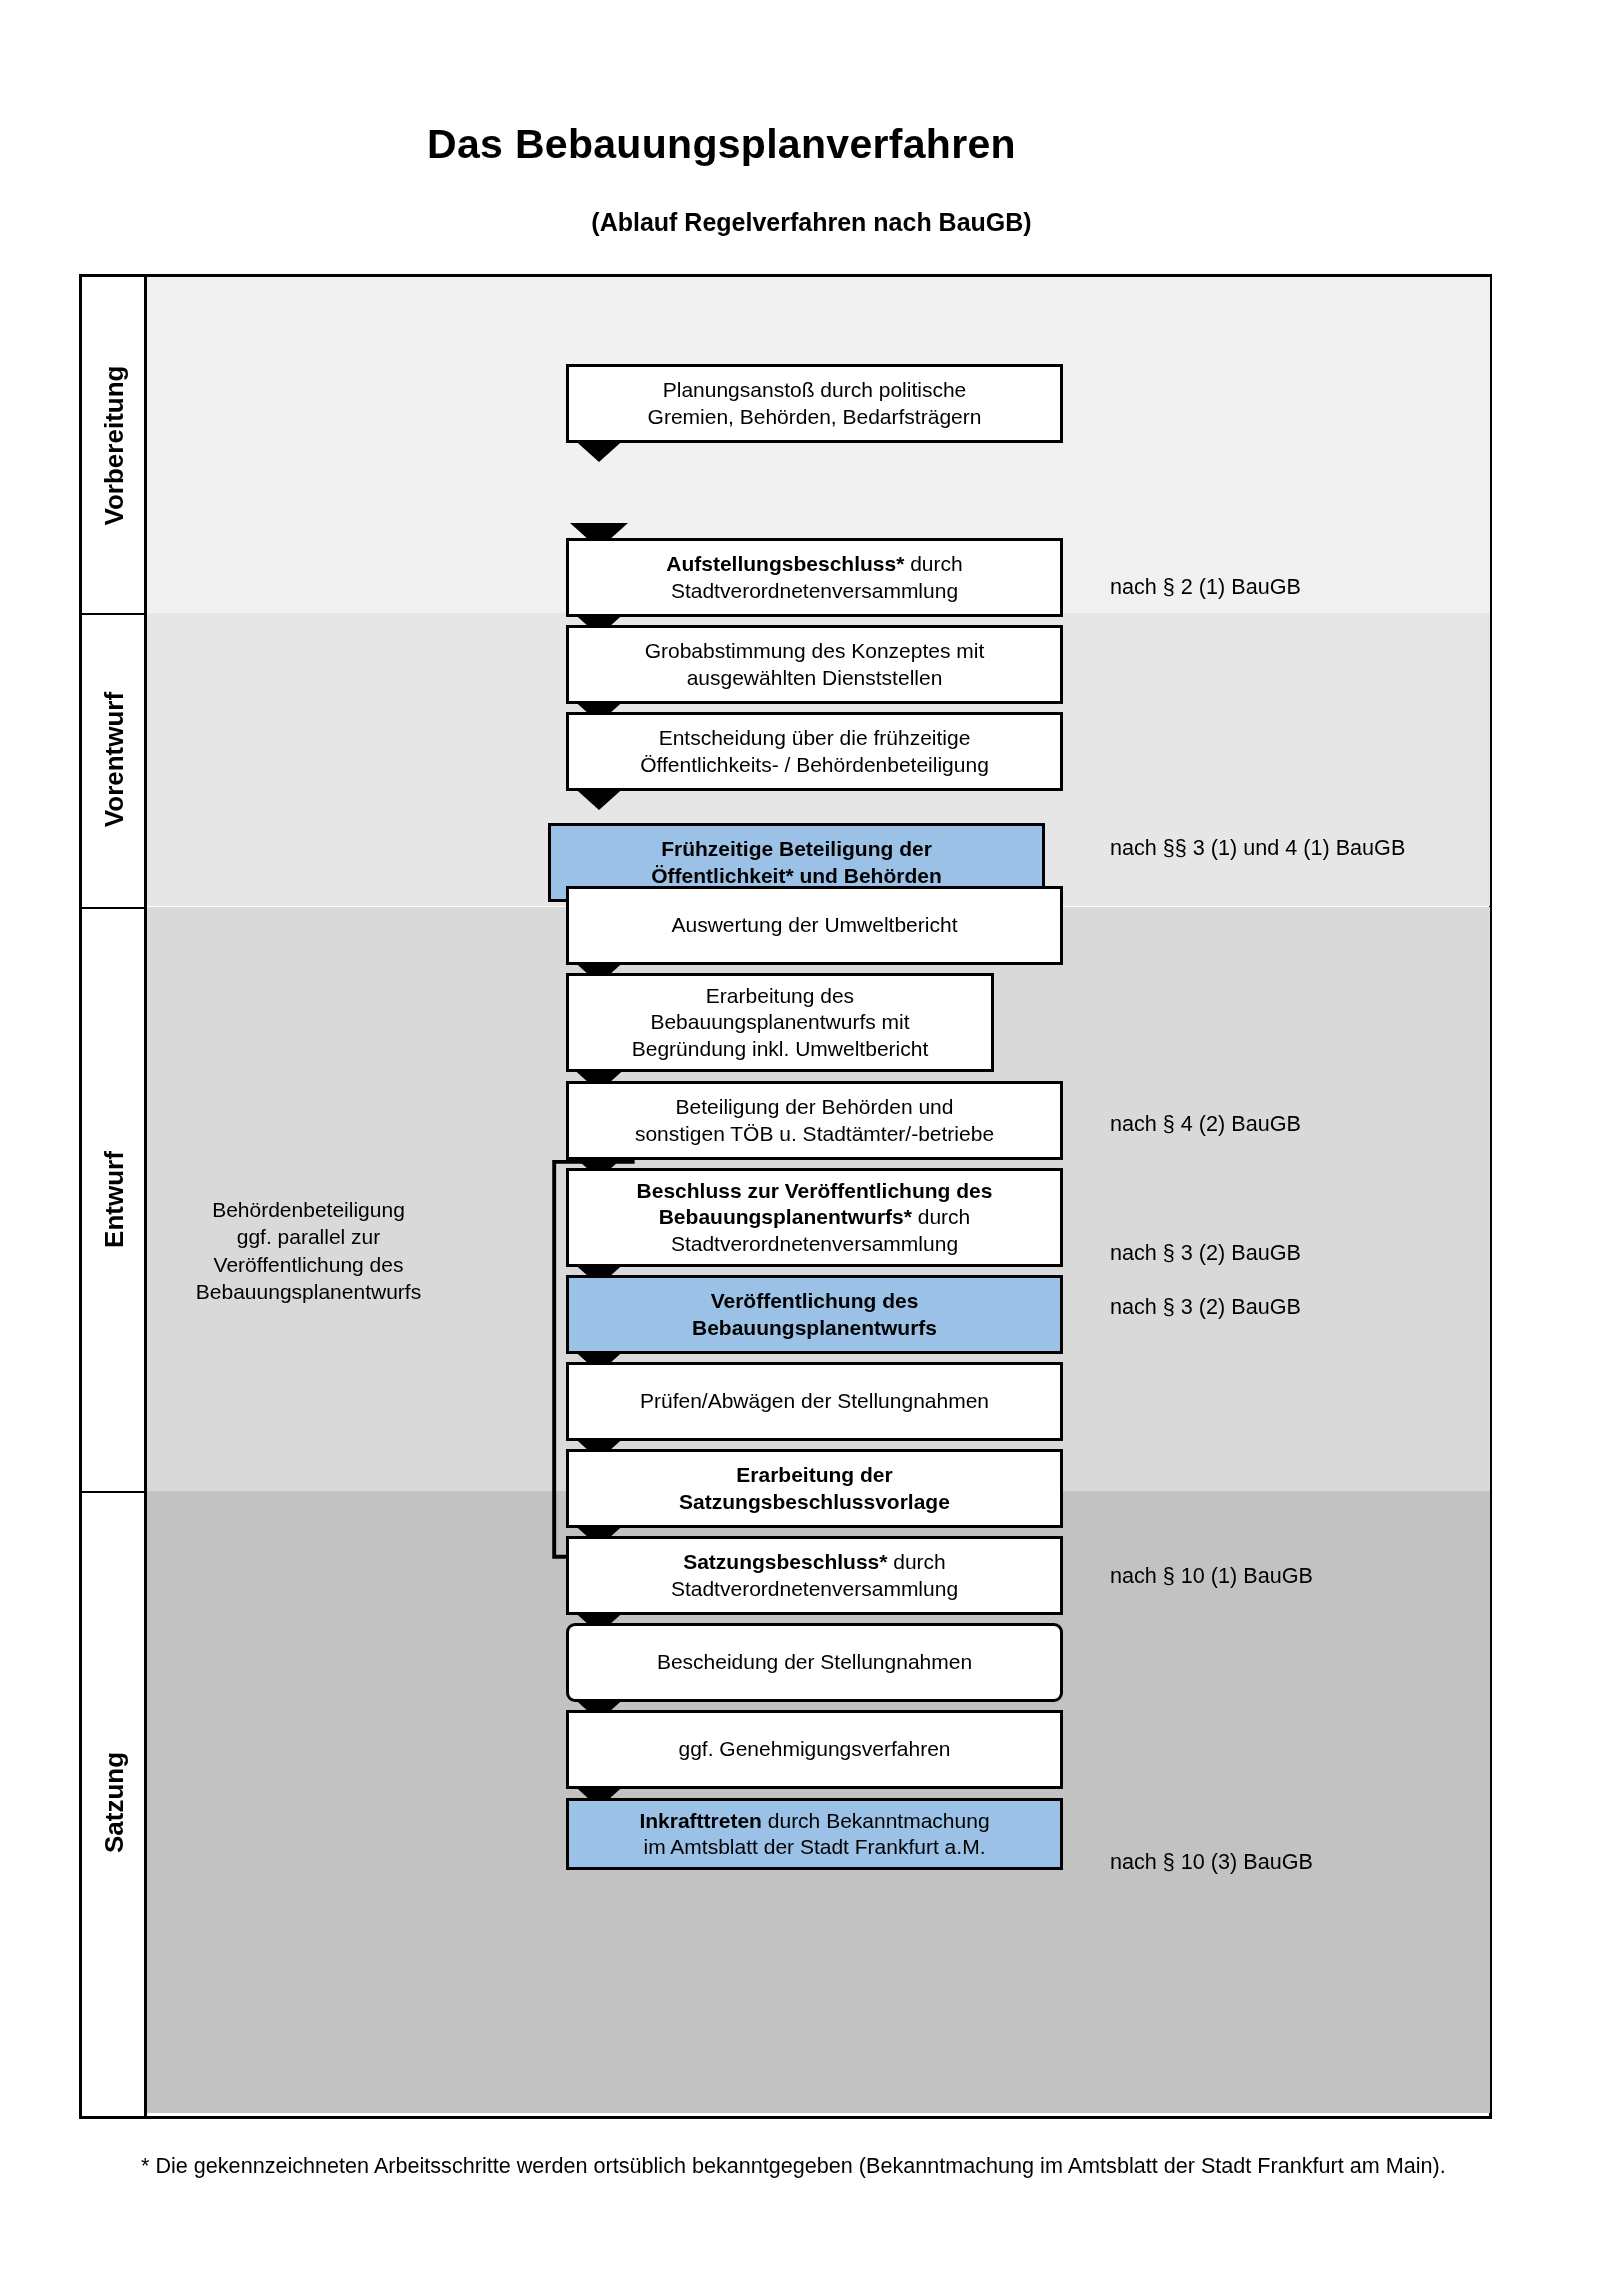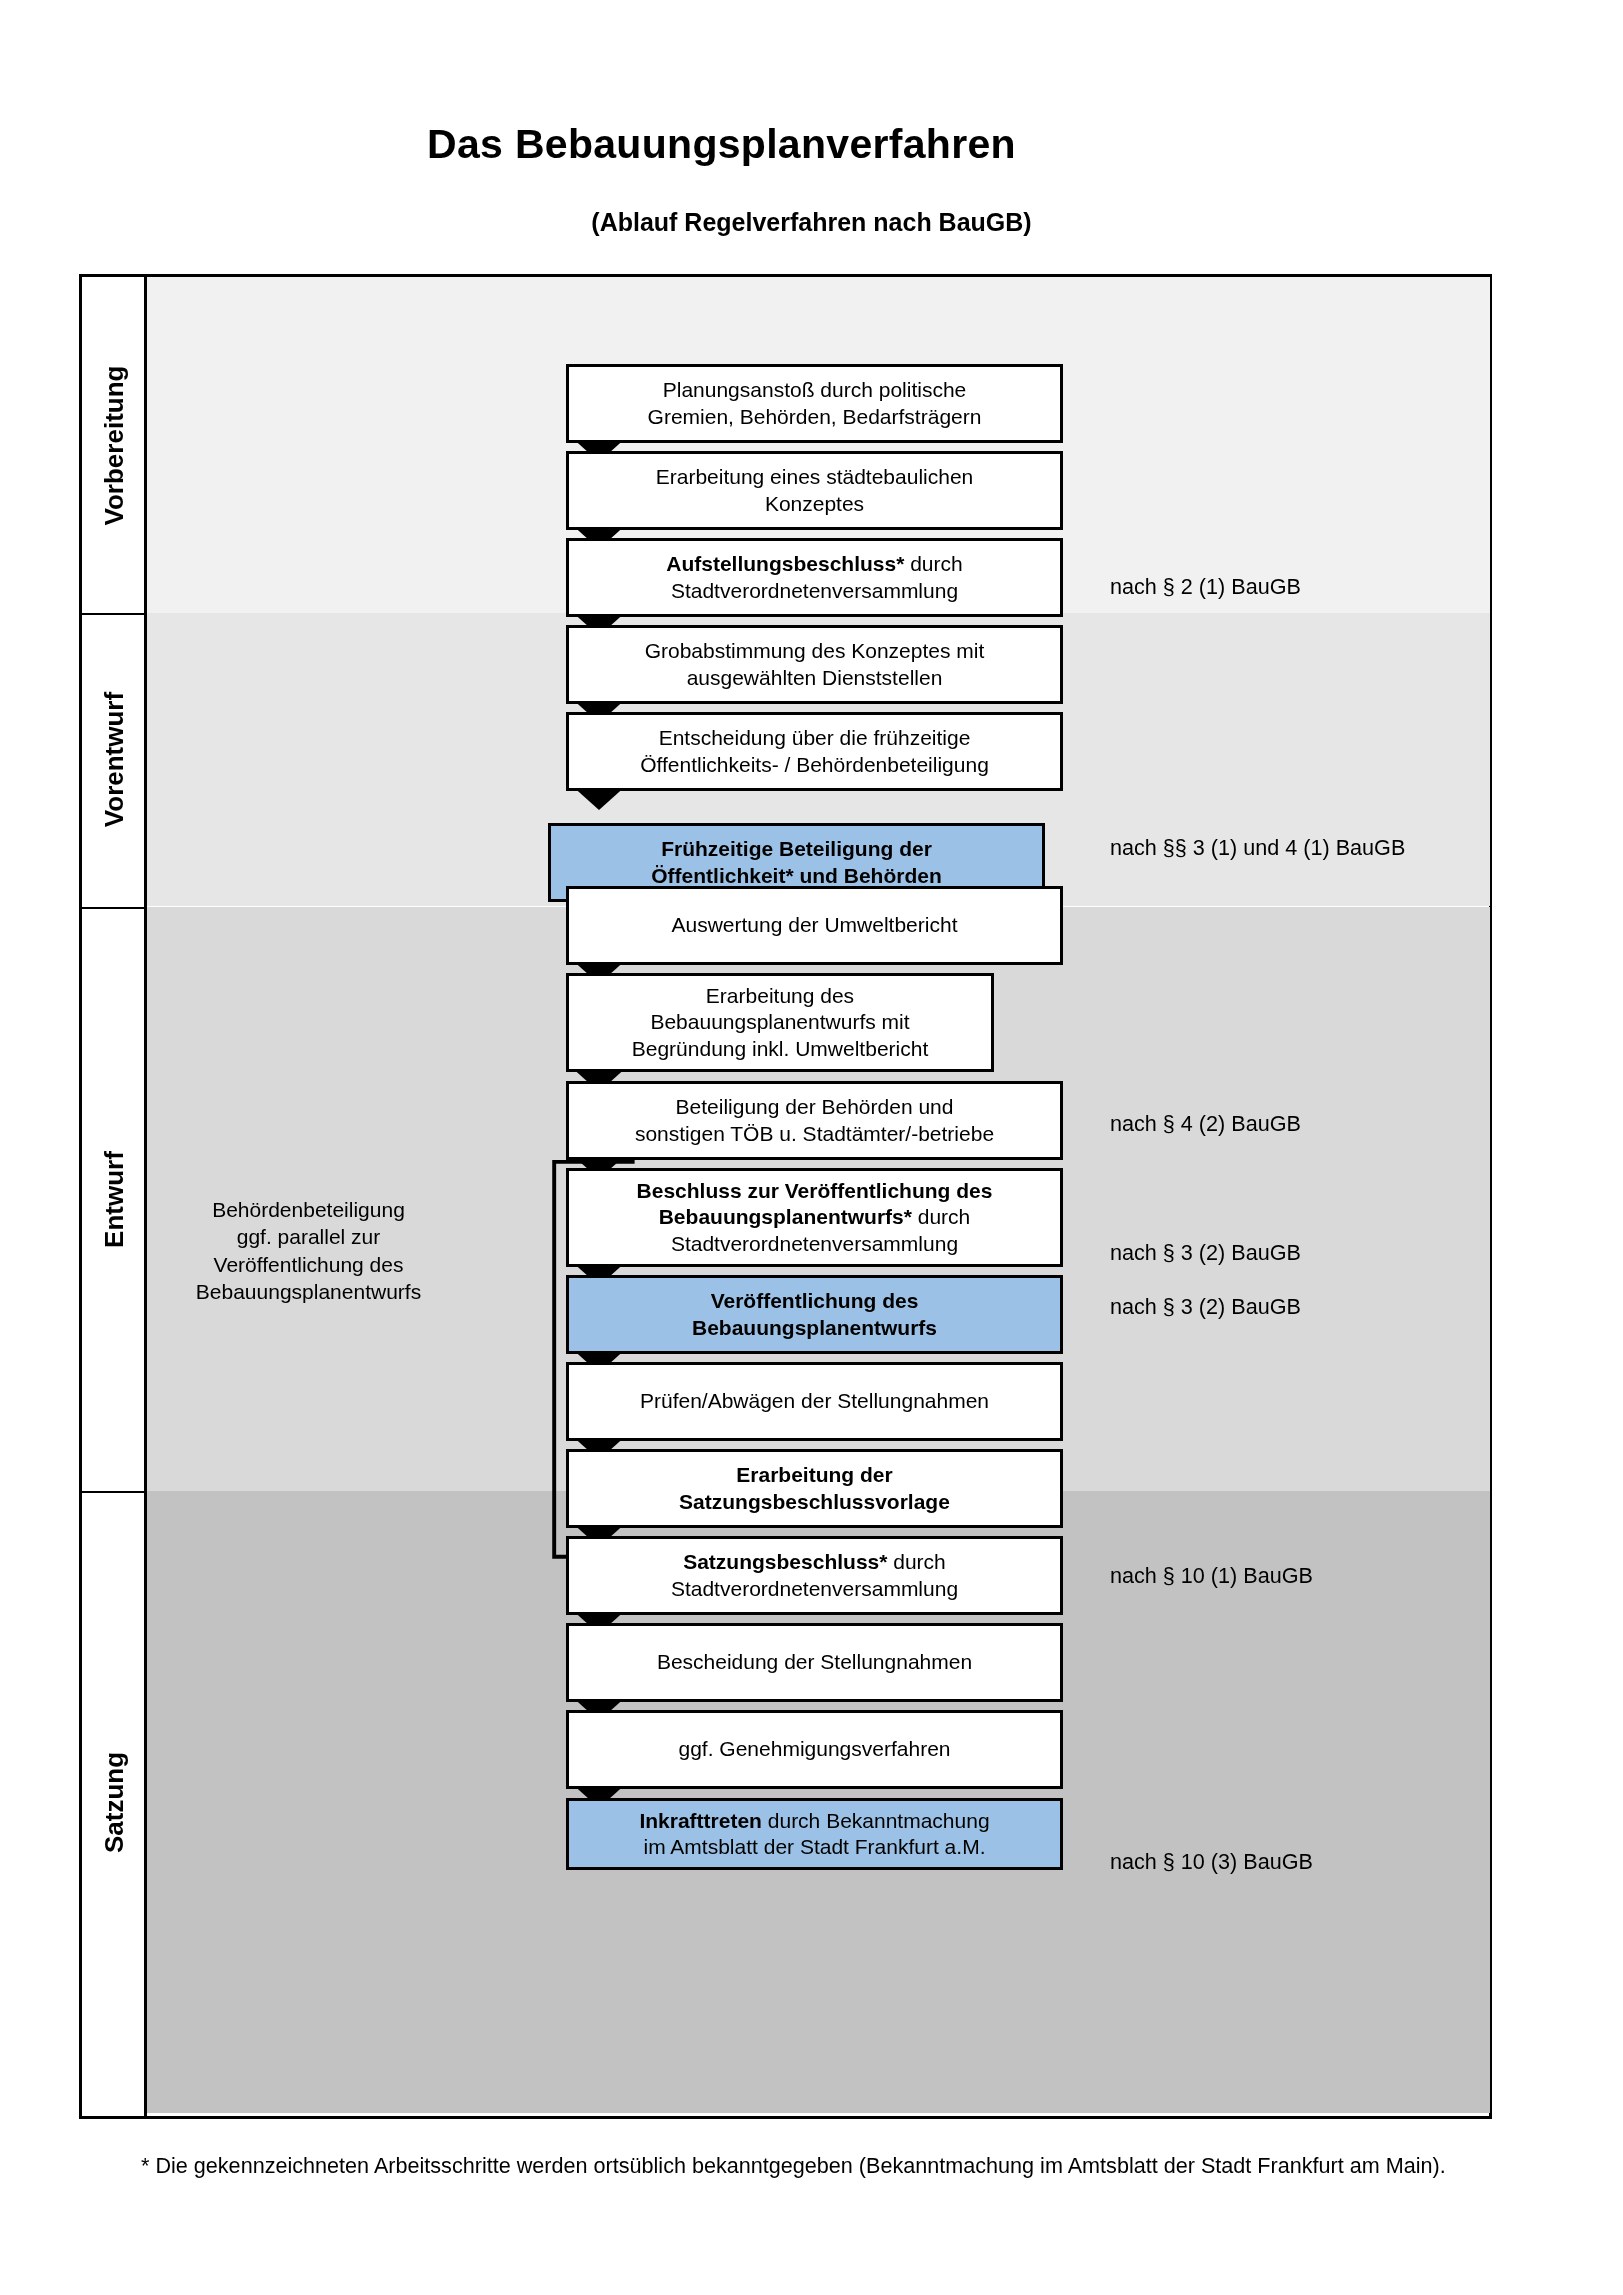--- a/index.html
+++ b/index.html
@@ -110,26 +110,20 @@
     <polygon points="196,596 240,616 196,636" fill="#000"></polygon>
   </svg>
 
   <div class="node" style="left:484px;top:87px;width:497px;height:79px;">
     <div>
       <div>Planungsanstoß durch politische</div>
       <div>Gremien, Behörden, Bedarfsträgern</div>
     </div>
   </div>
 
-  <div class="node" style="left:484px;top:174px;width:497px;height:79px;">
-    <div>
-      <div>Erarbeitung eines städtebaulichen</div>
-      <div>Konzeptes</div>
-    </div>
-  </div>
 
   <div class="node" style="left:484px;top:261px;width:497px;height:79px;">
     <div>
       <div>
         <b>Aufstellungsbeschluss*</b><span> durch</span>
       </div>
       <div>Stadtverordnetenversammlung</div>
     </div>
   </div>
 
@@ -205,21 +199,21 @@
 
   <div class="node" style="left:484px;top:1259px;width:497px;height:79px;">
     <div>
       <div>
         <b>Satzungsbeschluss*</b><span> durch</span>
       </div>
       <div>Stadtverordnetenversammlung</div>
     </div>
   </div>
 
-  <div class="node" style="left:484px;top:1346px;width:497px;height:79px;">
+  <div class="node" style="left:484px;top:1346px;width:497px;height:79px;border-radius:9px;">
     <div>Bescheidung der Stellungnahmen</div>
   </div>
 
   <div class="node" style="left:484px;top:1433px;width:497px;height:79px;">
     <div>ggf. Genehmigungsverfahren</div>
   </div>
 
   <div class="node blue" style="left:484px;top:1521px;width:497px;height:72px;">
     <div>
       <div>

